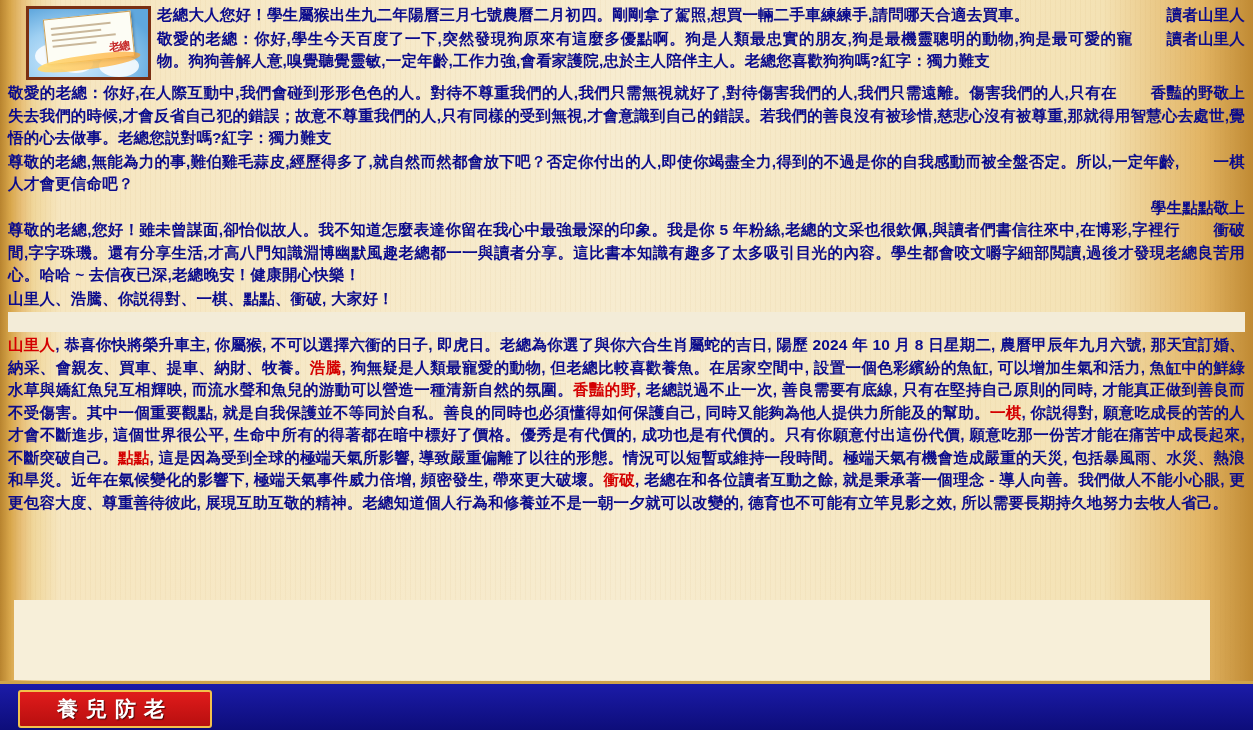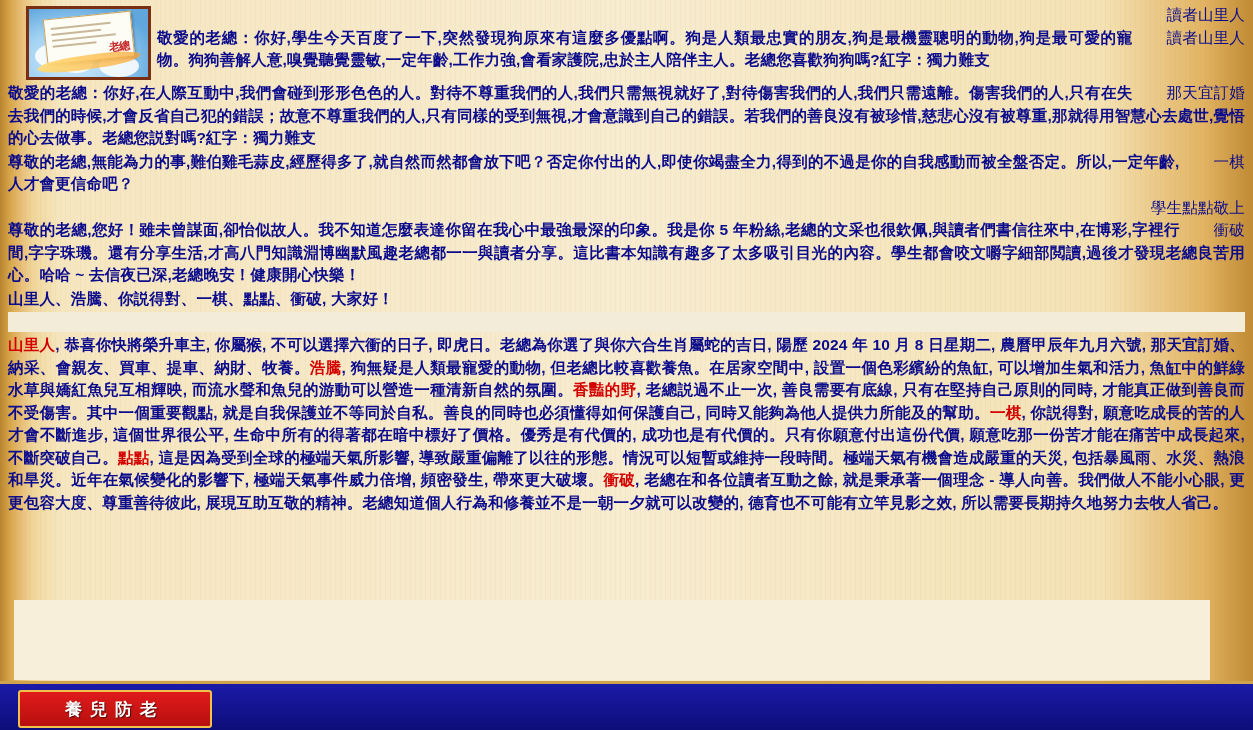--- a/index.html
+++ b/index.html
@@ -117,21 +117,21 @@
     line-height: 22.5px;
     color: #0b0b8c;
     font-weight: bold;
     text-align: justify;
     letter-spacing: .2px;
   }
   .sig {
     float: right;
     margin-left: 34px;
     color: #0b0b8c;
-    font-weight: normal;
+    font-weight: bold;
   }
   .red {
     color: #d40000;
   }
   .clear { clear: both; }
   .blockout {
     background: #f3ecd8;
     height: 20px;
     margin: 2px 0;
     width: 100%;
@@ -151,21 +151,21 @@
     width: 190px; height: 34px;
     background: linear-gradient(#e01b1b, #b80f0f);
     border: 2px solid #f2c14b;
     border-radius: 3px;
     display: flex;
     align-items: center;
     justify-content: center;
   }
   .bottom .plaque span {
     color: #ffffff;
-    font-size: 17px;
+    font-size: 21px;
     font-weight: bold;
     letter-spacing: 8px;
     text-shadow: 1px 1px 1px rgba(0,0,0,.6);
   }
 
   
   .empty-card {
     position: absolute;
     left: 14px;
     top: 618px;
@@ -201,34 +201,35 @@
           <div class="ln l4"></div>
           <div class="seal">老總</div>
         </div>
         <div class="swoosh"></div>
       </div>
 
       <div class="top-text">
 
         <p class="msg">
           <span class="sig">讀者山里人</span>
+          <span>老總大人您好！學生屬猴出生九二年陽曆三月七號農曆二月初四。剛剛拿了駕照,想買一輛二手車練練手,請問哪天合適去買車。</span>
         </p>
         <div class="clear"></div>
 
         <p class="msg">
           <span class="sig">讀者山里人</span>
           <span>敬愛的老總：你好,學生今天百度了一下,突然發現狗原來有這麼多優點啊。狗是人類最忠實的朋友,狗是最機靈聰明的動物,狗是最可愛的寵物。狗狗善解人意,嗅覺聽覺靈敏,一定年齡,工作力強,會看家護院,忠於主人陪伴主人。老總您喜歡狗狗嗎?紅字：獨力難支</span>
         </p>
         <div class="clear"></div>
 
       </div>
     </div>
 
     <p class="msg">
-      <span class="sig">那天宜訂婚</span>
+      <span class="sig">香豔的野敬上</span>
       <span>敬愛的老總：你好,在人際互動中,我們會碰到形形色色的人。對待不尊重我們的人,我們只需無視就好了,對待傷害我們的人,我們只需遠離。傷害我們的人,只有在失去我們的時候,才會反省自己犯的錯誤；故意不尊重我們的人,只有同樣的受到無視,才會意識到自己的錯誤。若我們的善良沒有被珍惜,慈悲心沒有被尊重,那就得用智慧心去處世,覺悟的心去做事。老總您説對嗎?紅字：獨力難支</span>
     </p>
     <div class="clear"></div>
 
     <p class="msg">
       <span class="sig">一棋</span>
       <span>尊敬的老總,無能為力的事,難伯雞毛蒜皮,經歷得多了,就自然而然都會放下吧？否定你付出的人,即使你竭盡全力,得到的不過是你的自我感動而被全盤否定。所以,一定年齡,人才會更信命吧？</span>
     </p>
     <div class="clear"></div>
 

